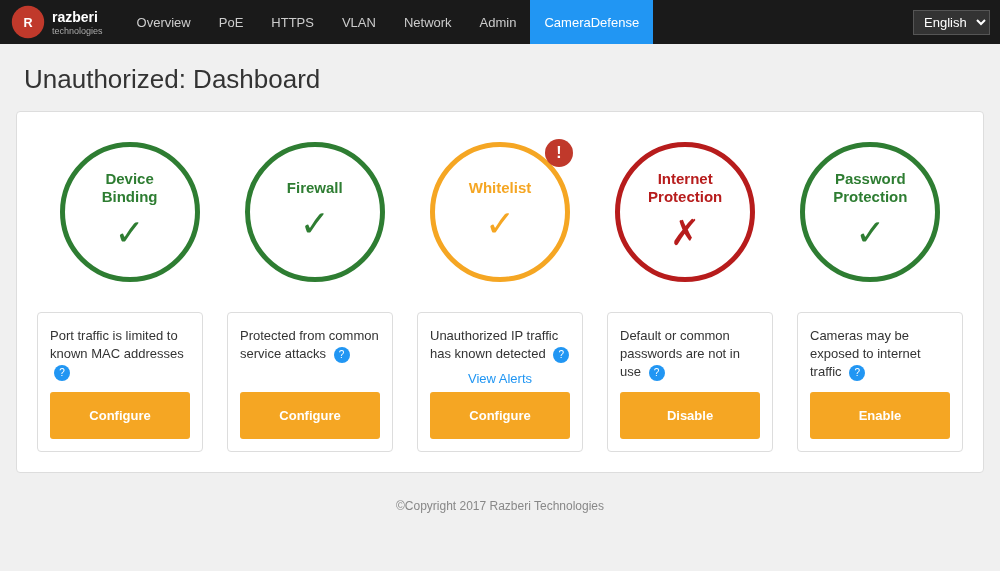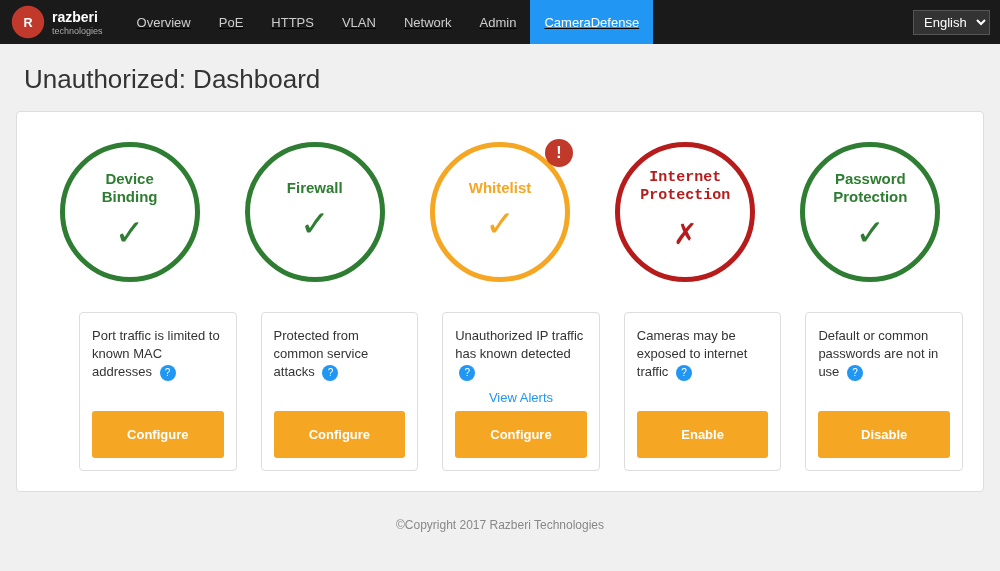--- a/index.html
+++ b/index.html
@@ -31,21 +31,20 @@
     }
     .logo-icon {
       width: 36px;
       height: 36px;
       margin-right: 6px;
     }
     .nav-links {
       display: flex;
       align-items: center;
       flex: 1;
-      text-decoration: underline;
     }
     .nav-link {
       color: #ccc;
       text-decoration: none;
       padding: 0 14px;
       font-size: 13px;
       height: 44px;
       display: flex;
       align-items: center;
       cursor: pointer;
@@ -104,21 +103,21 @@
       border-radius: 50%;
       border: 5px solid green;
       display: flex;
       flex-direction: column;
       align-items: center;
       justify-content: center;
       position: relative;
     }
     .circle.green { border-color: #2e7d32; }
     .circle.orange { border-color: #f5a623; }
-    .circle.red { border-color: #b71c1c; font-family: Liberation Mono, monospace; }
+    .circle.red { border-color: #b71c1c; }
 
     .circle-label {
       font-size: 15px;
       font-weight: bold;
       text-align: center;
       line-height: 1.2;
       margin-bottom: 6px;
     }
     .circle-label.green { color: #2e7d32; }
     .circle-label.orange { color: #f5a623; }
@@ -145,21 +144,20 @@
       color: white;
       font-weight: bold;
       font-size: 16px;
     }
 
     
     .cards-row {
       display: flex;
       justify-content: space-around;
       gap: 24px;
-      margin-left: 42px;
     }
     .info-card {
       flex: 1;
       background: white;
       border: 1px solid #ddd;
       border-radius: 4px;
       padding: 14px 12px 12px;
       display: flex;
       flex-direction: column;
       align-items: flex-start;
@@ -322,35 +320,35 @@
         <span class="help-icon">?</span>
       </p>
       <div class="card-actions">
         <a class="view-alerts-link">View Alerts</a>
         <button class="action-btn">Configure</button>
       </div>
     </div>
 
     <div class="info-card">
       <p class="card-text">
+        <span>Default or common passwords are not in use</span>
+        <span class="help-icon">?</span>
+      </p>
+      <div class="card-actions">
+        <button class="action-btn">Disable</button>
+      </div>
+    </div>
+
+    <div class="info-card">
+      <p class="card-text">
         <span>Cameras may be exposed to internet traffic</span>
         <span class="help-icon">?</span>
       </p>
       <div class="card-actions">
         <button class="action-btn">Enable</button>
-      </div>
-    </div>
-
-    <div class="info-card">
-      <p class="card-text">
-        <span>Default or common passwords are not in use</span>
-        <span class="help-icon">?</span>
-      </p>
-      <div class="card-actions">
-        <button class="action-btn">Disable</button>
       </div>
     </div>
 
   </div>
 </div>
 
 <div class="footer">
   <span>©Copyright 2017 Razberi Technologies</span>
 </div>
 

